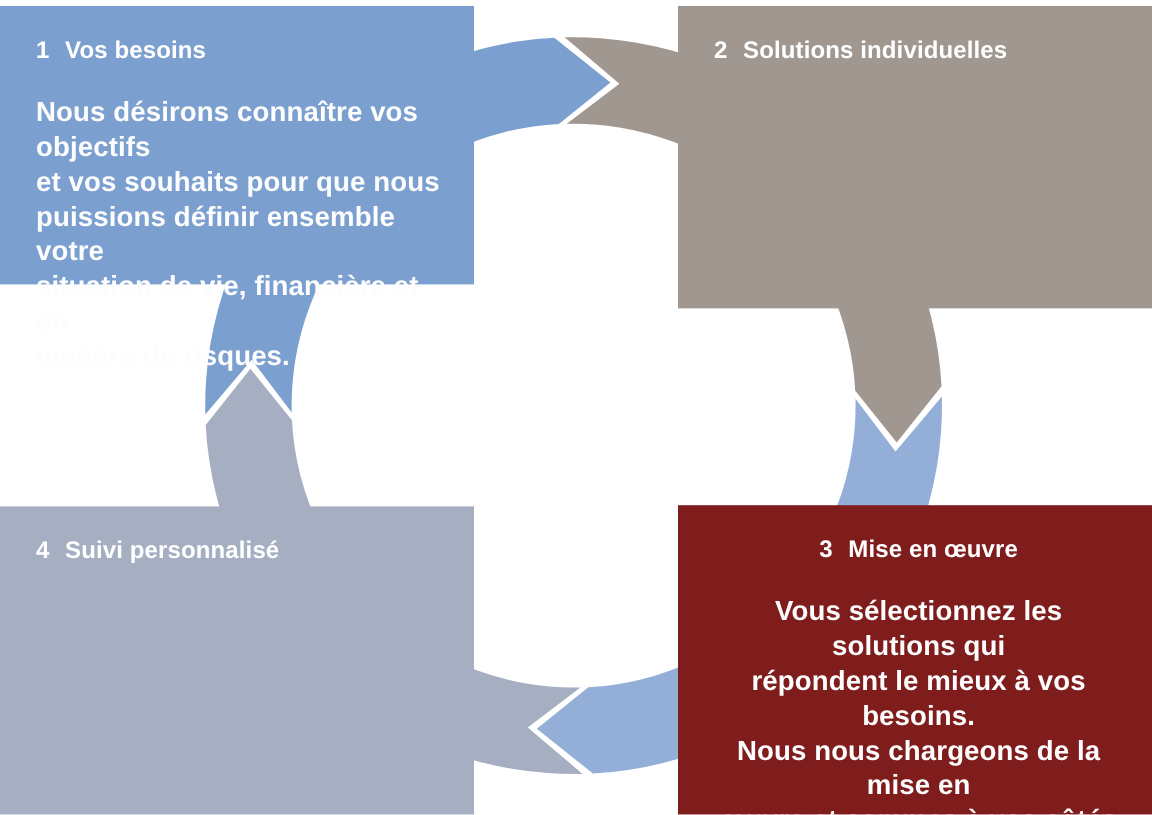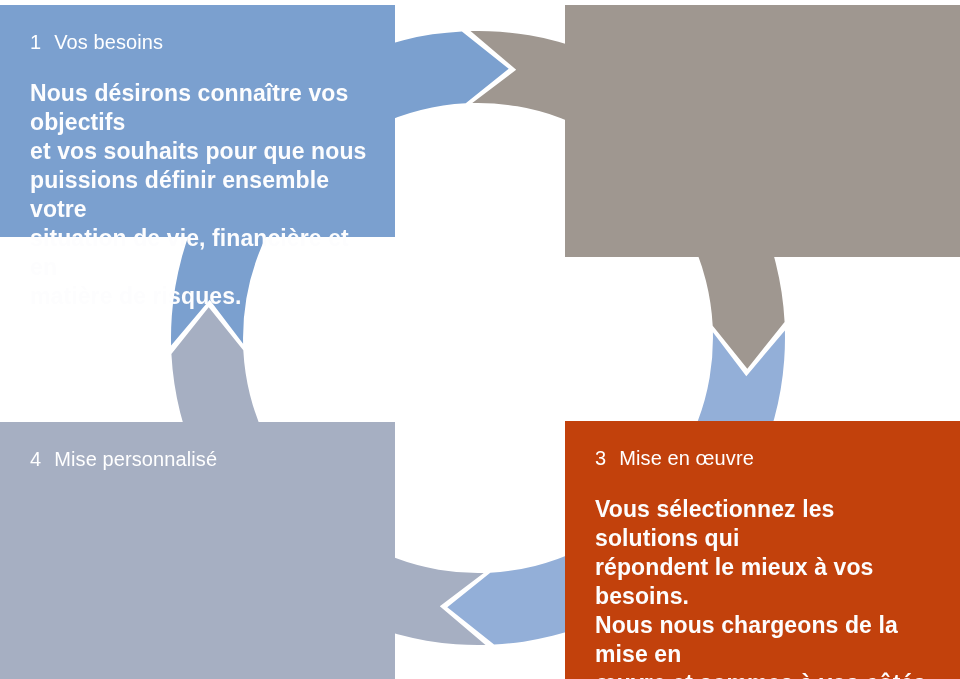--- a/index.html
+++ b/index.html
@@ -31,21 +31,21 @@
     color: #ffffff;
   }
   .box.top-left     { left: 0;     top: 5px;   width: 395px; height: 232px; }
   .box.top-right    { left: 565px; top: 5px;   width: 395px; height: 252px; }
   .box.bottom-right { left: 565px; top: 421px; width: 395px; height: 258px; }
   .box.bottom-left  { left: 0;     top: 422px; width: 395px; height: 257px; }
   .box-title {
     margin: 0;
     font-size: 20px;
     line-height: 22px;
-    font-weight: normal;
+    font-weight: bold;
     color: #ffffff;
     letter-spacing: 0.1px;
   }
   .step-num {
     display: inline-block;
     margin-right: 13px;
   }
   .box-body {
     margin: 26px 0 0 0;
     font-size: 23px;
@@ -71,28 +71,29 @@
   <section class="box top-left" style="background: rgb(123, 160, 207);">
     <h2 class="box-title"><span class="step-num">1</span><span class="step-label">Vos besoins</span></h2>
     <p class="box-body">Nous désirons connaître vos objectifs
 et vos souhaits pour que nous
 puissions définir ensemble votre
 situation de vie, financière et en
 matière de risques.</p>
   </section>
 
   <section class="box top-right" style="background: rgb(159, 151, 144);">
+    <h2 class="box-title"><span class="step-num">2</span><span class="step-label">Solutions individuelles</span></h2>
   </section>
 
-  <section class="box bottom-right" style="background: #c2410c;">
+  <section class="box bottom-right" style="background: #7f1d1d; text-align: center;">
     <h2 class="box-title"><span class="step-num">3</span><span class="step-label">Mise en œuvre</span></h2>
     <p class="box-body">Vous sélectionnez les solutions qui
 répondent le mieux à vos besoins.
 Nous nous chargeons de la mise en
 œuvre et sommes à vos côtés à tout
 moment.</p>
   </section>
 
   <section class="box bottom-left" style="background: rgb(166, 175, 194);">
-    <h2 class="box-title"><span class="step-num">4</span><span class="step-label">Mise personnalisé</span></h2>
+    <h2 class="box-title"><span class="step-num">4</span><span class="step-label">Suivi personnalisé</span></h2>
   </section>
 
 </div>
 
 </body></html>

